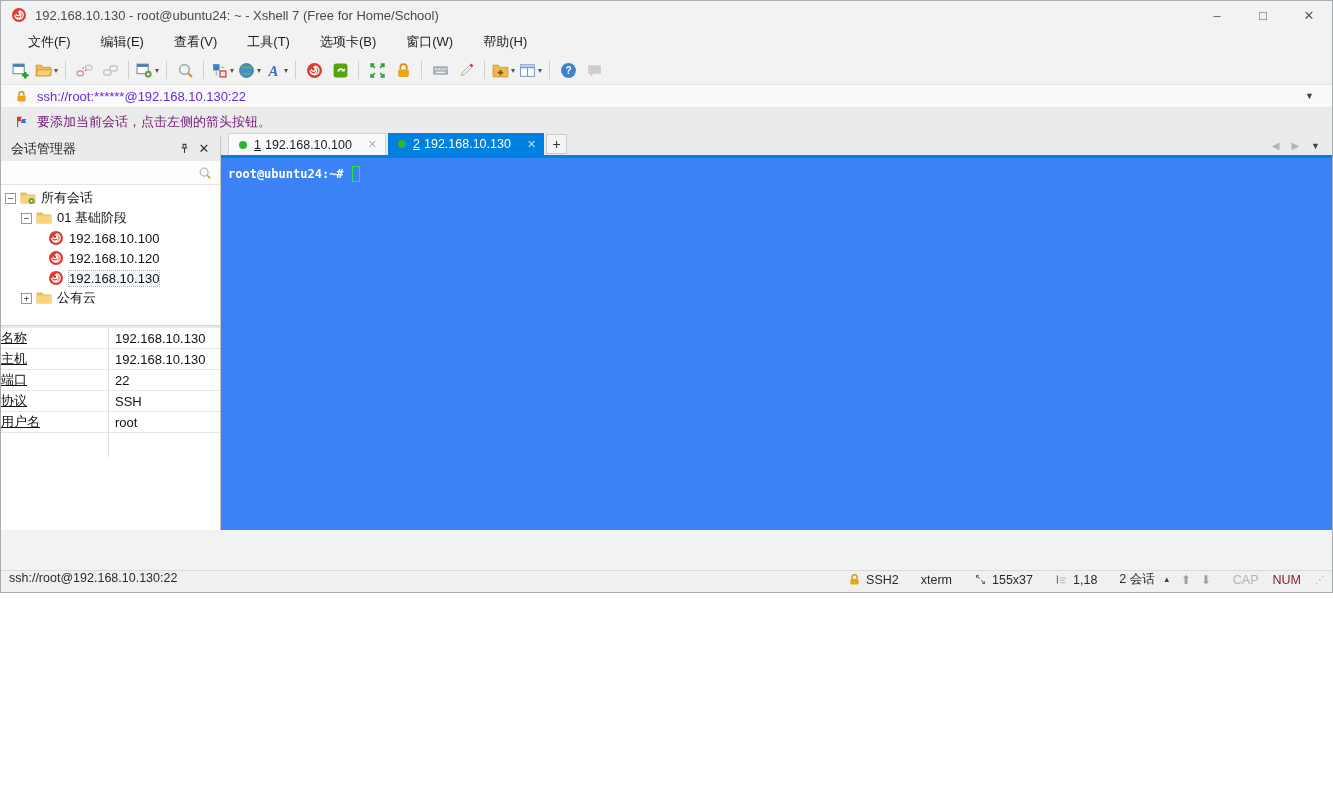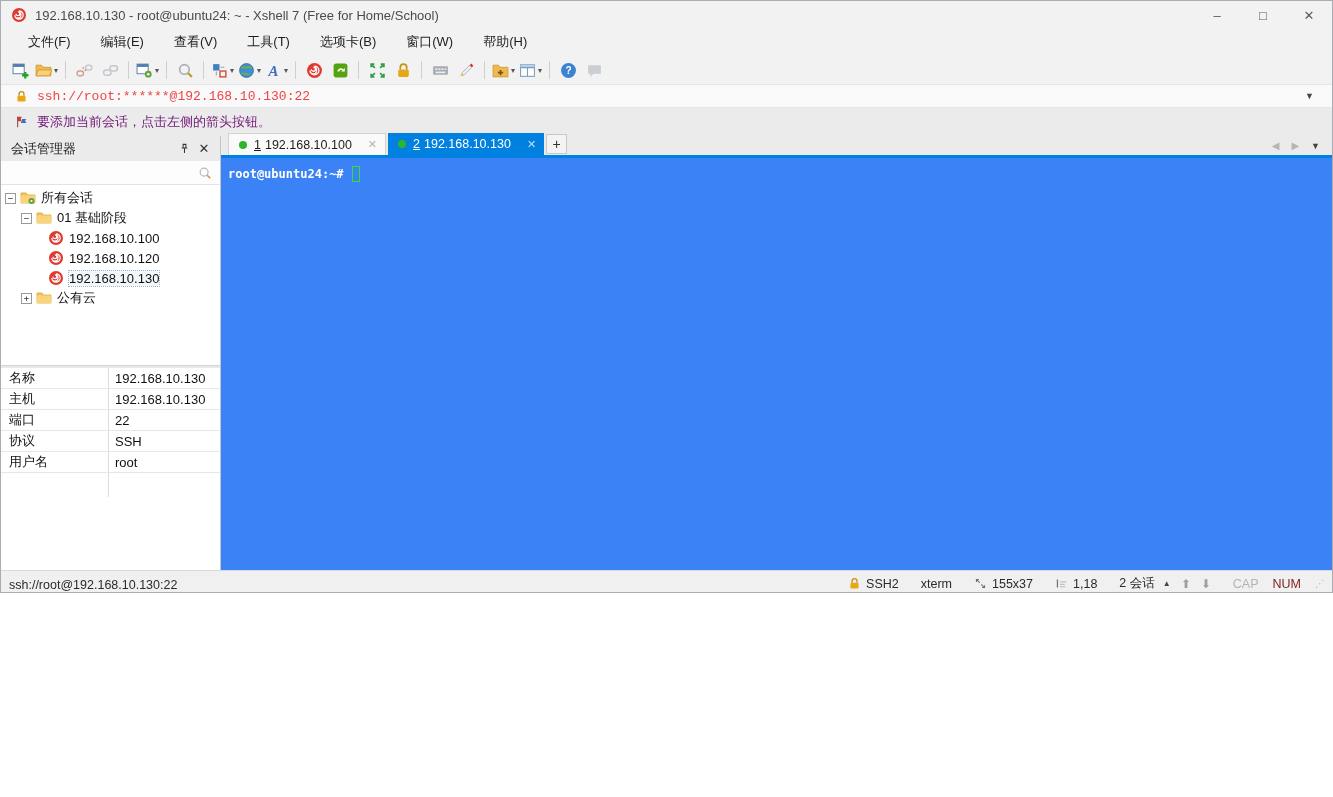--- a/index.html
+++ b/index.html
@@ -21,21 +21,21 @@
   
   .toolbar { height:29px; display:flex; align-items:center; padding-left:6px; background:#f2f2f2; border-bottom:1px solid #e6e6e6; flex:0 0 auto; }
   .tb-btn { height:24px; min-width:26px; display:flex; align-items:center; justify-content:center; padding:0 2px; border-radius:2px; }
   .tb-btn svg { width:17px; height:17px; }
   .tb-caret { font-size:8px; color:#555; margin-left:2px; }
   .tb-sep { width:1px; height:18px; background:#cfcfcf; margin:0 5px; }
 
   
   .addressbar { height:23px; display:flex; align-items:center; background:#f9f9f9; border-bottom:1px solid #e7e7e7; padding:0 8px 0 14px; flex:0 0 auto; }
   .addressbar svg { width:13px; height:13px; margin-right:9px; }
-  .address-text { color:#ef4444; flex:1 1 auto;font-family:Liberation Mono, monospace; }
+  .address-text { color:#6d28d9; flex:1 1 auto; }
   .address-caret { color:#444; font-size:9px; padding:0 10px; }
 
   
   .infobar { height:28px; display:flex; align-items:center; background:#ebebeb; padding-left:14px; flex:0 0 auto; }
   .infobar svg { width:14px; height:14px; margin-right:8px; }
   .info-text { color:#701a75; }
 
   
   .main { flex:1 1 auto; display:flex; min-height:0; }
 
@@ -53,21 +53,21 @@
   .toggle { width:11px; height:11px; border:1px solid #999; background:#fff; font-size:9px; line-height:9px; text-align:center; color:#333; margin-right:4px; flex:0 0 auto; font-family:"DejaVu Sans Mono",monospace; }
   .tree-icon { width:16px; height:16px; margin-right:5px; flex:0 0 auto; }
   .tree-label { color:#111; }
   .tree-row.selected .tree-label { outline:1px dotted #9ab2cc; background:#f4f7fa; }
 
   .splitter { height:3px; background:#e8e8e8; border-top:1px solid #d5d5d5; flex:0 0 auto; }
 
   
   .props { flex:0 0 202px; background:#fff; display:flex; flex-direction:column; }
   .prop-row { height:21px; display:flex; border-bottom:1px solid #e7e7e7; flex:0 0 auto; }
-  .prop-label { width:108px; flex:0 0 auto; border-right:1px solid #dcdcdc; display:flex; align-items:center; padding-left:8px; color:#111; }
+  .prop-label { width:108px; flex:0 0 auto; border-right:1px solid #dcdcdc; display:flex; align-items:center; color:#111;text-decoration:underline; }
   .prop-value { flex:1 1 auto; display:flex; align-items:center; padding-left:6px; color:#111; }
   .props-rest { flex:1 1 auto; display:flex; }
   .props-rest .col { width:108px; border-right:1px solid #dcdcdc; height:24px; }
 
   
   .content { flex:1 1 auto; display:flex; flex-direction:column; min-width:0; }
   .tabbar { height:22px; background:#ebebeb; border-bottom:3px solid #0080DF; display:flex; align-items:flex-end; padding-left:7px; flex:0 0 auto; }
   .tab { height:22px; display:flex; align-items:center; padding:0 8px 0 10px; margin-right:2px; font-size:12.5px; }
   .tab.inactive { background:#fafafa; border:1px solid #d2d2d2; border-bottom:none; color:#1d1d1d; }
   .tab.active { background:#0080DF; color:#fff; }
@@ -79,21 +79,21 @@
   .tab-nav { margin-left:auto; display:flex; align-items:center; height:100%; padding-right:6px; color:#b5b5b5; }
   .tab-nav span { padding:0 6px; font-size:10px; }
   .tab-nav .tabs-menu-caret { color:#444; font-size:9px; }
 
   
   .terminal { flex:1 1 auto; background:#3b82f6; padding:8px 0 0 7px; font-family:"DejaVu Sans Mono","Liberation Mono",monospace; font-size:12px; font-weight:bold; color:#fff; min-height:0; }
   .term-line { display:flex; align-items:center; }
   .cursor { display:inline-block; width:8px; height:16px; border:1px solid #33E033; margin-left:8px; }
 
   
-  .statusbar { height:22px; background:#f0f0f0; border-top:1px solid #dadada; display:flex; align-items:flex-end; padding:0 6px 0 8px; flex:0 0 auto; font-size:12.5px; color:#2a2a2a; }
+  .statusbar { height:22px; background:#f0f0f0; border-top:1px solid #dadada; display:flex; align-items:flex-start; padding:0 6px 0 8px; flex:0 0 auto; font-size:12.5px; color:#2a2a2a;margin-top:40px; }
   .sb-left { flex:0 0 auto; }
   .sb-right { margin-left:auto; display:flex; align-items:center; }
   .sb-item { display:flex; align-items:center; margin-left:22px; }
   .sb-item svg { width:13px; height:13px; margin-right:5px; }
   .sb-caret { font-size:8px; color:#444; margin-left:8px; }
   .sb-arrow { font-size:12px; color:#9aa39a; margin-left:10px; }
   .sb-cap { color:#b4b4b4; }
   .sb-num { color:#7f1d1d; }
   .sb-grip { margin-left:14px; color:#b9b9b9; font-size:10px; letter-spacing:1px; }
 </style>

